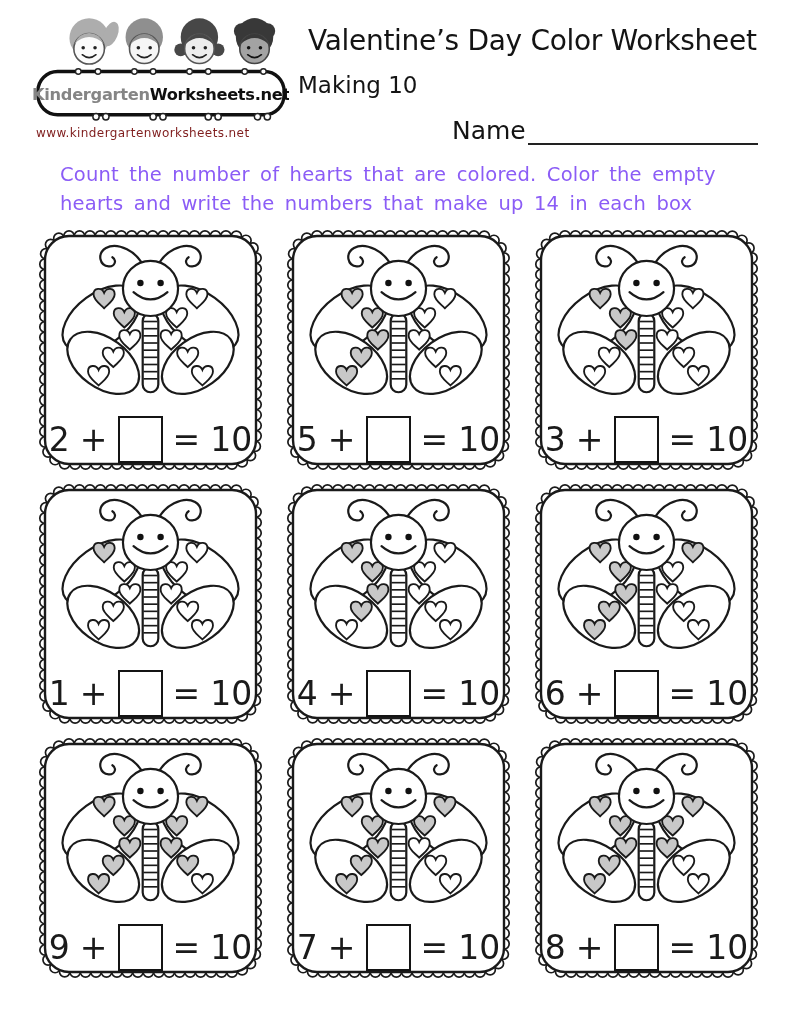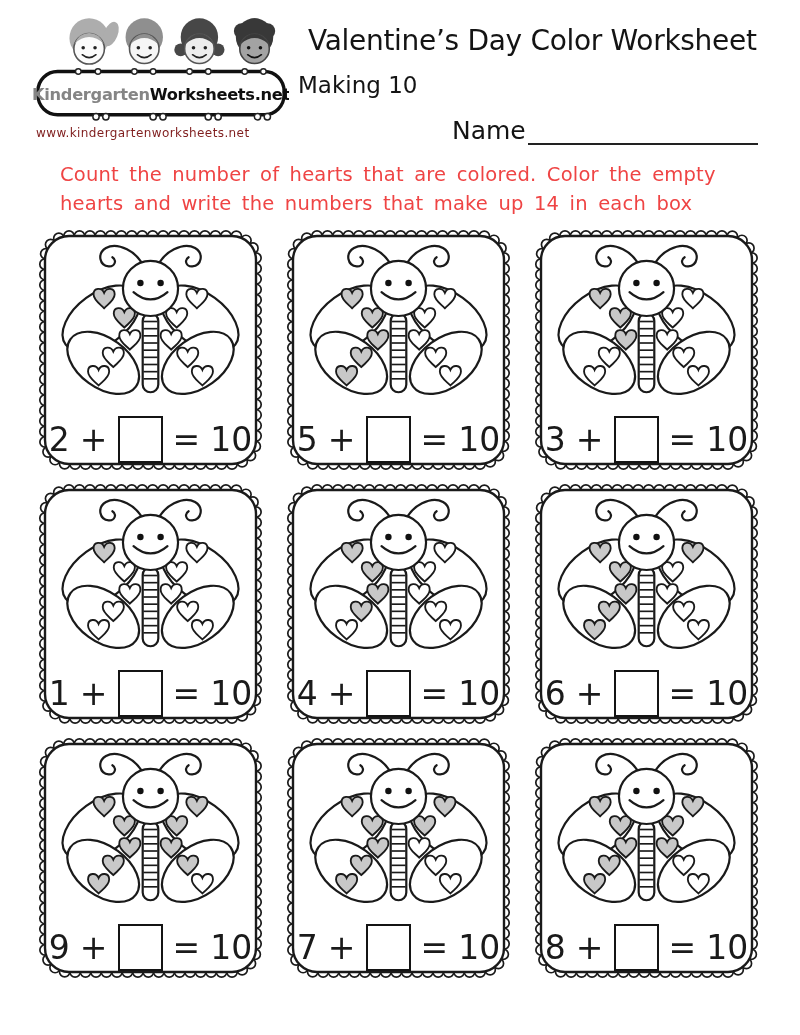--- a/index.html
+++ b/index.html
@@ -10,21 +10,21 @@
   .logo-svg{position:absolute;left:33px;top:8px;width:256px;height:121px;}
   .logo-text{font-family:"DejaVu Sans",sans-serif;font-weight:bold;font-size:16.5px;letter-spacing:-0.3px;}
   .site-url{position:absolute;left:36px;top:126px;font-size:12px;color:#7f1d1d;letter-spacing:0.4px;}
 
   .page-title{position:absolute;left:308px;top:24px;font-size:28px;letter-spacing:-0.3px;color:#141414;white-space:nowrap;}
   .page-subtitle{position:absolute;left:298px;top:72px;font-size:23px;color:#141414;}
   .name-row{position:absolute;left:408px;top:116px;font-size:25px;color:#141414;display:flex;align-items:flex-end;margin-left:44px;}
   .name-line{display:inline-block;width:230px;height:26px;border-bottom:2px solid #222;margin-left:2px;}
 
   .instructions{position:absolute;left:60px;top:160px;width:700px;font-size:19.5px;line-height:1.5;
-                letter-spacing:0.2px;word-spacing:4px;color:#ef4444;}
+                letter-spacing:0.2px;word-spacing:4px;color:#8b5cf6;}
 
   
   .grid{position:absolute;left:37px;top:228px;display:grid;
         grid-template-columns:227px 227px 227px;grid-auto-rows:244px;column-gap:21px;row-gap:10px;}
   .cell{position:relative;width:227px;height:244px;}
   .border-svg{position:absolute;left:0;top:0;width:227px;height:244px;}
   .butterfly-svg{position:absolute;left:12px;top:8px;width:203px;height:160px;}
   .equation{position:absolute;left:0;right:0;bottom:9px;display:flex;justify-content:center;
             align-items:center;gap:10px;font-size:33px;color:#1a1a1a;}
   .answer-box{width:41px;height:43px;background:#fff;border:2.6px solid #141414;}

